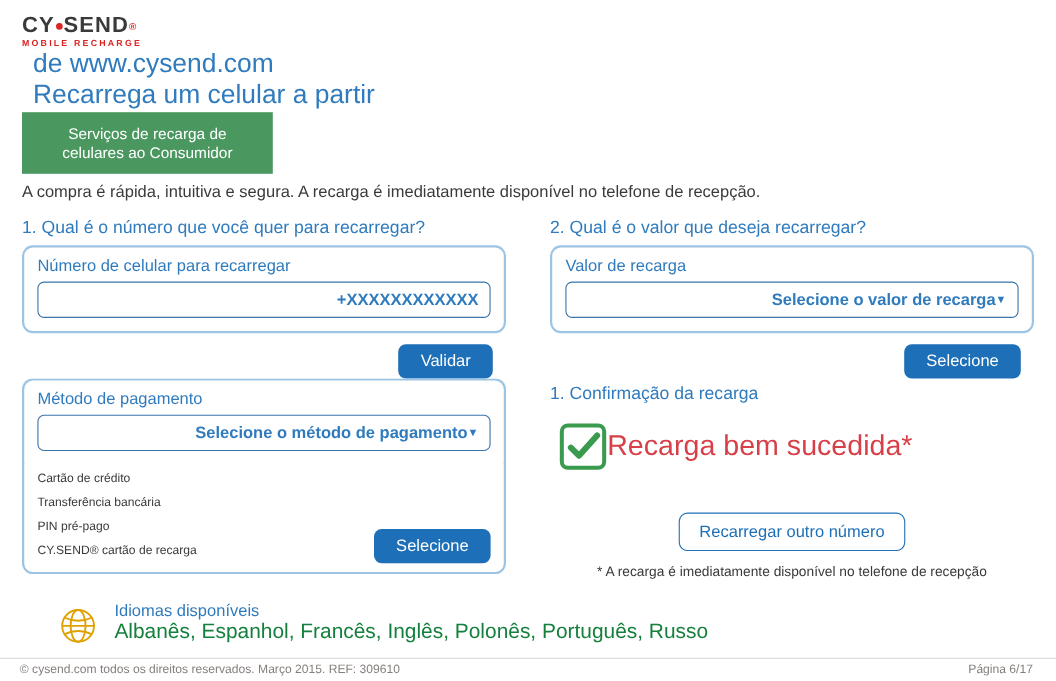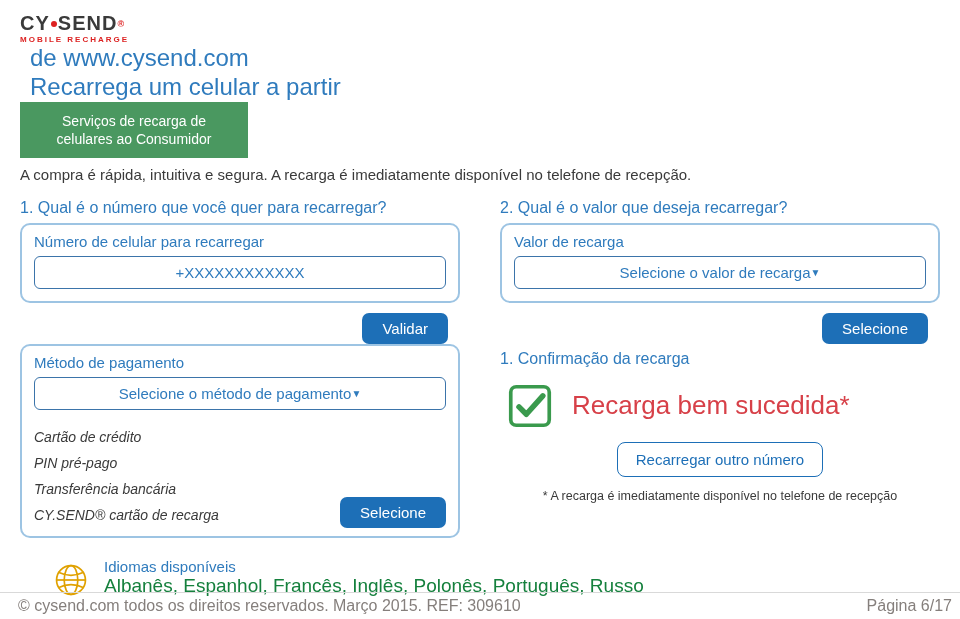--- a/index.html
+++ b/index.html
@@ -32,21 +32,22 @@
   .card-title { color:#2f7bbd; font-size:15px; margin-bottom:6px; }
   .field {
     border:1.5px solid #3b74aa;
     border-radius:6px;
     background:#fff;
     padding:7px 10px;
     color:#2f7bbd;
     font-size:15px;
     display:flex;
     align-items:center;
-    justify-content:center;
+    justify-content:flex-end;
+    font-weight:bold;
   }
   .select-caret { font-size:10px; color:#2f7bbd; }
   .btn {
     background:#1d6fb7;
     color:#fff;
     border:none;
     border-radius:7px;
     padding:7px 20px;
     font-size:15px;
     display:inline-block;
@@ -57,49 +58,49 @@
     margin-top:-2px;
     border:2px solid #9dc4e3;
     border-top:none;
     border-radius:0 0 10px 10px;
     padding:6px 12px 10px 12px;
     display:flex;
     flex-direction:column;
     gap:4px;
     position:relative;
   }
-  .opt { font-size:14px; color:#3a3a3a; padding:3px 0;font-style:italic; }
+  .opt { font-size:11px; color:#3a3a3a; padding:3px 0; }
   .payment-block { position:relative; }
   .sel-btn-float { position:absolute; right:12px; bottom:8px; }
-  .success-row { display:flex; align-items:center; gap:20px; padding: 10px 0 10px 8px; }
+  .success-row { display:flex; align-items:center; gap:0; padding: 10px 0 10px 8px; }
   .check-icon { width:44px; height:44px; }
   .check-icon svg { width:44px; height:44px; }
   .success-text { color:#d74048; font-size:26px; font-weight:400; }
   .outline-btn {
     border:1.5px solid #1d6fb7;
     border-radius:8px;
     background:#fff;
     color:#1d6fb7;
     padding:8px 18px;
     font-size:15px;
     cursor:pointer;
     display:block;
-    margin: 4px auto 0 auto;
+    margin: 28px auto 0 auto;
   }
   .footnote { font-size:12.5px; color:#3a3a3a; text-align:center; margin-top:12px; }
   .lang-row { display:flex; align-items:flex-end; gap:16px; padding: 20px 20px 0 54px; }
   .globe { width:34px; height:34px; }
   .globe svg { width:34px; height:34px; }
   .lang-title { color:#2f7bbd; font-size:15px; }
   .lang-list { font-size:19px; color:#15803d; }
   .footer {
     position:absolute; bottom:0; left:0; right:0;
     display:flex; justify-content:space-between;
-    font-size:16px; color:#857f7c;
-    padding:4px 8px 4px 18px;
+    font-size:11px; color:#857f7c;
+    padding:4px 21px 4px 18px;
     border-top:1px solid #d9d9d9;
   }
 </style>
 </head>
 <body>
 
 <div class="header">
   <div class="logo">
     <div class="logo-main">
       <span>CY</span>
@@ -154,22 +155,22 @@
     <div class="payment-block">
       <div class="card" style="border-bottom:none; border-radius:10px 10px 0 0;">
         <div class="card-title">Método de pagamento</div>
         <div class="field">
           <span>Selecione o método de pagamento</span>
           <span class="select-caret">▼</span>
         </div>
       </div>
       <div class="options">
         <div class="opt">Cartão de crédito</div>
+        <div class="opt">Transferência bancária</div>
         <div class="opt">PIN pré-pago</div>
-        <div class="opt">Transferência bancária</div>
         <div class="opt">CY.SEND® cartão de recarga</div>
         <span class="btn sel-btn-float">Selecione</span>
       </div>
     </div>
   </div>
 
   <div class="col col-right">
     <div class="q">1. Confirmação da recarga</div>
     <div class="success-row">
       <span class="check-icon">

